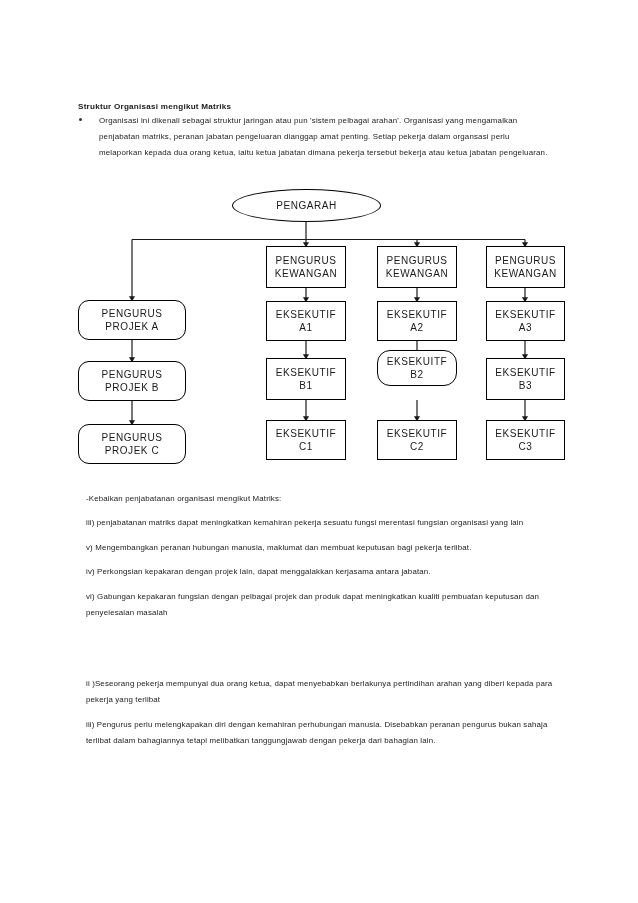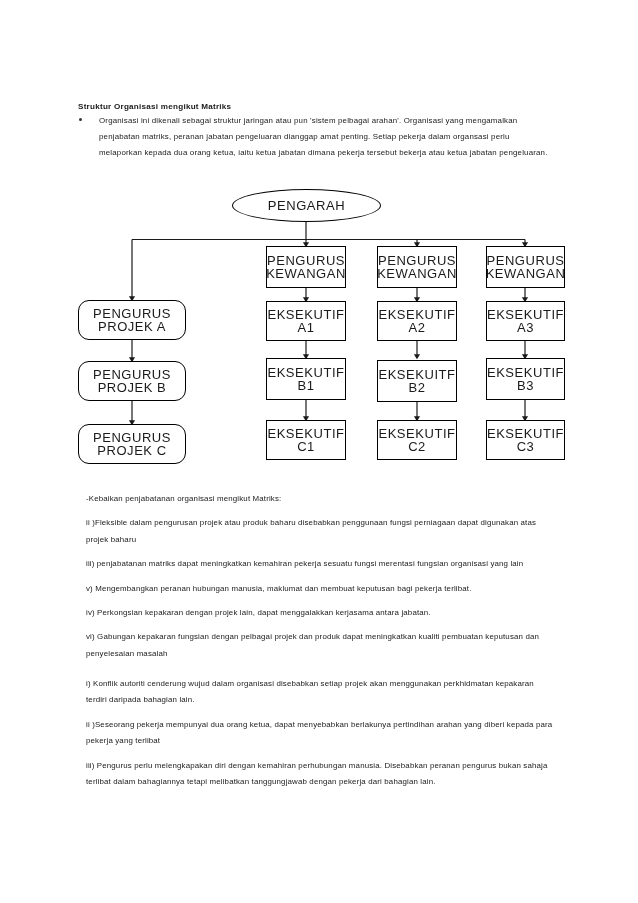--- a/index.html
+++ b/index.html
@@ -72,21 +72,21 @@
     pointer-events: none;
   }
   .node {
     position: absolute;
     border: 1px solid #000000;
     background: #ffffff;
     display: flex;
     flex-direction: column;
     align-items: center;
     justify-content: center;
-    font-size: 13px;
+    font-size: 10px;
     letter-spacing: 0.55px;
     line-height: 13.5px;
     box-sizing: border-box;
   }
   .node.ellipse {
     border-radius: 50%;
   }
   .node.rounded {
     border-radius: 11px;
   }
@@ -171,21 +171,21 @@
   </div>
 
   <div class="node" style="left:377px; top:246px; width:80px; height:42px;">
     <span class="l1">PENGURUS</span>
     <span class="l2">KEWANGAN</span>
   </div>
   <div class="node" style="left:377px; top:301px; width:80px; height:40px;">
     <span class="l1">EKSEKUTIF</span>
     <span class="l2">A2</span>
   </div>
-  <div class="node" style="left:377px; top:360px; width:80px; height:42px;">
+  <div class="node" style="left:377px; top:350px; width:80px; height:36px;border-radius:13px;">
     <span class="l1">EKSEKUITF</span>
     <span class="l2">B2</span>
   </div>
   <div class="node" style="left:377px; top:420px; width:80px; height:40px;">
     <span class="l1">EKSEKUTIF</span>
     <span class="l2">C2</span>
   </div>
 
   <div class="node" style="left:486px; top:246px; width:79px; height:42px;">
     <span class="l1">PENGURUS</span>
@@ -199,26 +199,24 @@
     <span class="l1">EKSEKUTIF</span>
     <span class="l2">B3</span>
   </div>
   <div class="node" style="left:486px; top:420px; width:79px; height:40px;">
     <span class="l1">EKSEKUTIF</span>
     <span class="l2">C3</span>
   </div>
 
   <div class="body-block pros">
     <p>-Kebaikan penjabatanan organisasi mengikut Matriks:</p>
-    <p>ii )Fleksible dalam pengurusan projek atau produk baharu disebabkan penggunaan fungsi perniagaan dapat digunakan atas projek baharu</p>
     <p>iii) penjabatanan matriks dapat meningkatkan kemahiran pekerja sesuatu fungsi merentasi fungsian organisasi yang lain</p>
     <p>v) Mengembangkan  peranan hubungan manusia, maklumat dan membuat  keputusan bagi pekerja terlibat.</p>
     <p>iv) Perkongsian kepakaran dengan projek lain, dapat menggalakkan kerjasama  antara jabatan.</p>
     <p>vi) Gabungan kepakaran fungsian dengan pelbagai projek dan produk dapat meningkatkan kualiti pembuatan keputusan dan penyelesaian masalah</p>
   </div>
 
   <div class="body-block cons">
-    <p>i) Konflik autoriti cenderung wujud dalam organisasi disebabkan setiap projek akan menggunakan perkhidmatan kepakaran terdiri daripada bahagian lain.</p>
     <p>ii )Seseorang pekerja mempunyai dua orang ketua, dapat menyebabkan  berlakunya pertindihan arahan yang diberi kepada para pekerja yang terlibat</p>
     <p>iii) Pengurus perlu melengkapakan diri dengan kemahiran perhubungan manusia. Disebabkan peranan pengurus  bukan sahaja terlibat dalam bahagiannya tetapi melibatkan tanggungjawab dengan pekerja dari bahagian lain.</p>
   </div>
 
 </div>
 
 </body></html>

